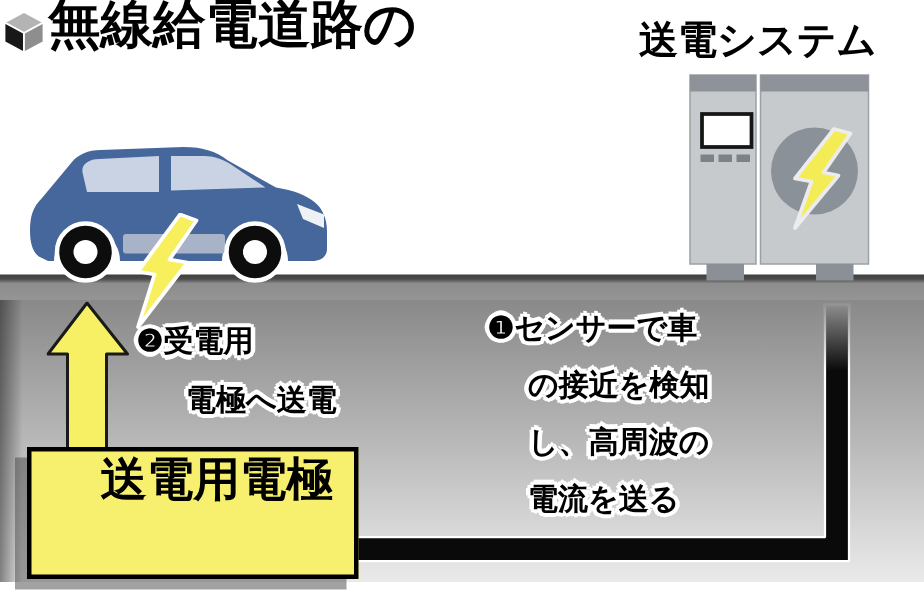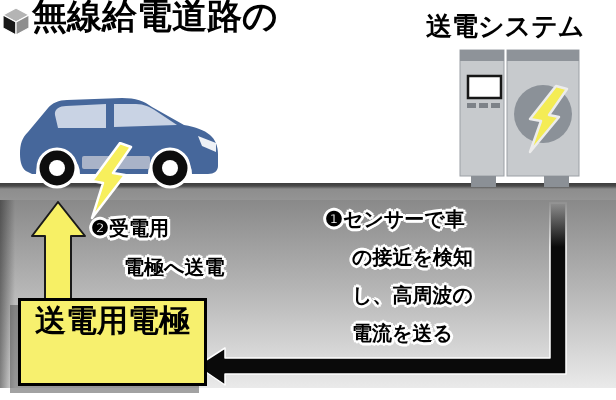--- a/index.html
+++ b/index.html
@@ -34,21 +34,21 @@
                 2px 2px 0 #fff,-2px 2px 0 #fff,2px -2px 0 #fff,-2px -2px 0 #fff;}
   #step2-note{left:91px;top:210px;line-height:39px;}
   #step2-note .indent{margin-left:33px;}
   #step1-note{left:325px;top:202px;}
   #step1-note .indent{margin-left:27px;}
   
   #electrode-box{
     position:absolute;left:18px;top:298px;width:183px;height:82px;
     background:#f7f06e;border:3px solid #000;
     box-shadow:-8px 7px 0 rgba(70,70,70,.5);
-    text-align:center;z-index:7;
+    text-align:center;z-index:7;padding-left:32px;
   }
   #electrode-box .box-line1{font-size:31px;font-weight:bold;line-height:37px;margin-top:3px;}
   #electrode-box .box-line2{font-size:30px;font-weight:normal;line-height:37px;}
   
   .art{position:absolute;z-index:4;}
   #car-art{left:18px;top:94px;}
   #car-bolt{left:84px;top:142px;z-index:5;}
   #cabinet-art{left:458px;top:48px;z-index:3;}
   #up-arrow{left:31px;top:201px;z-index:6;}
   #flow-arrow{left:195px;top:200px;z-index:5;}

